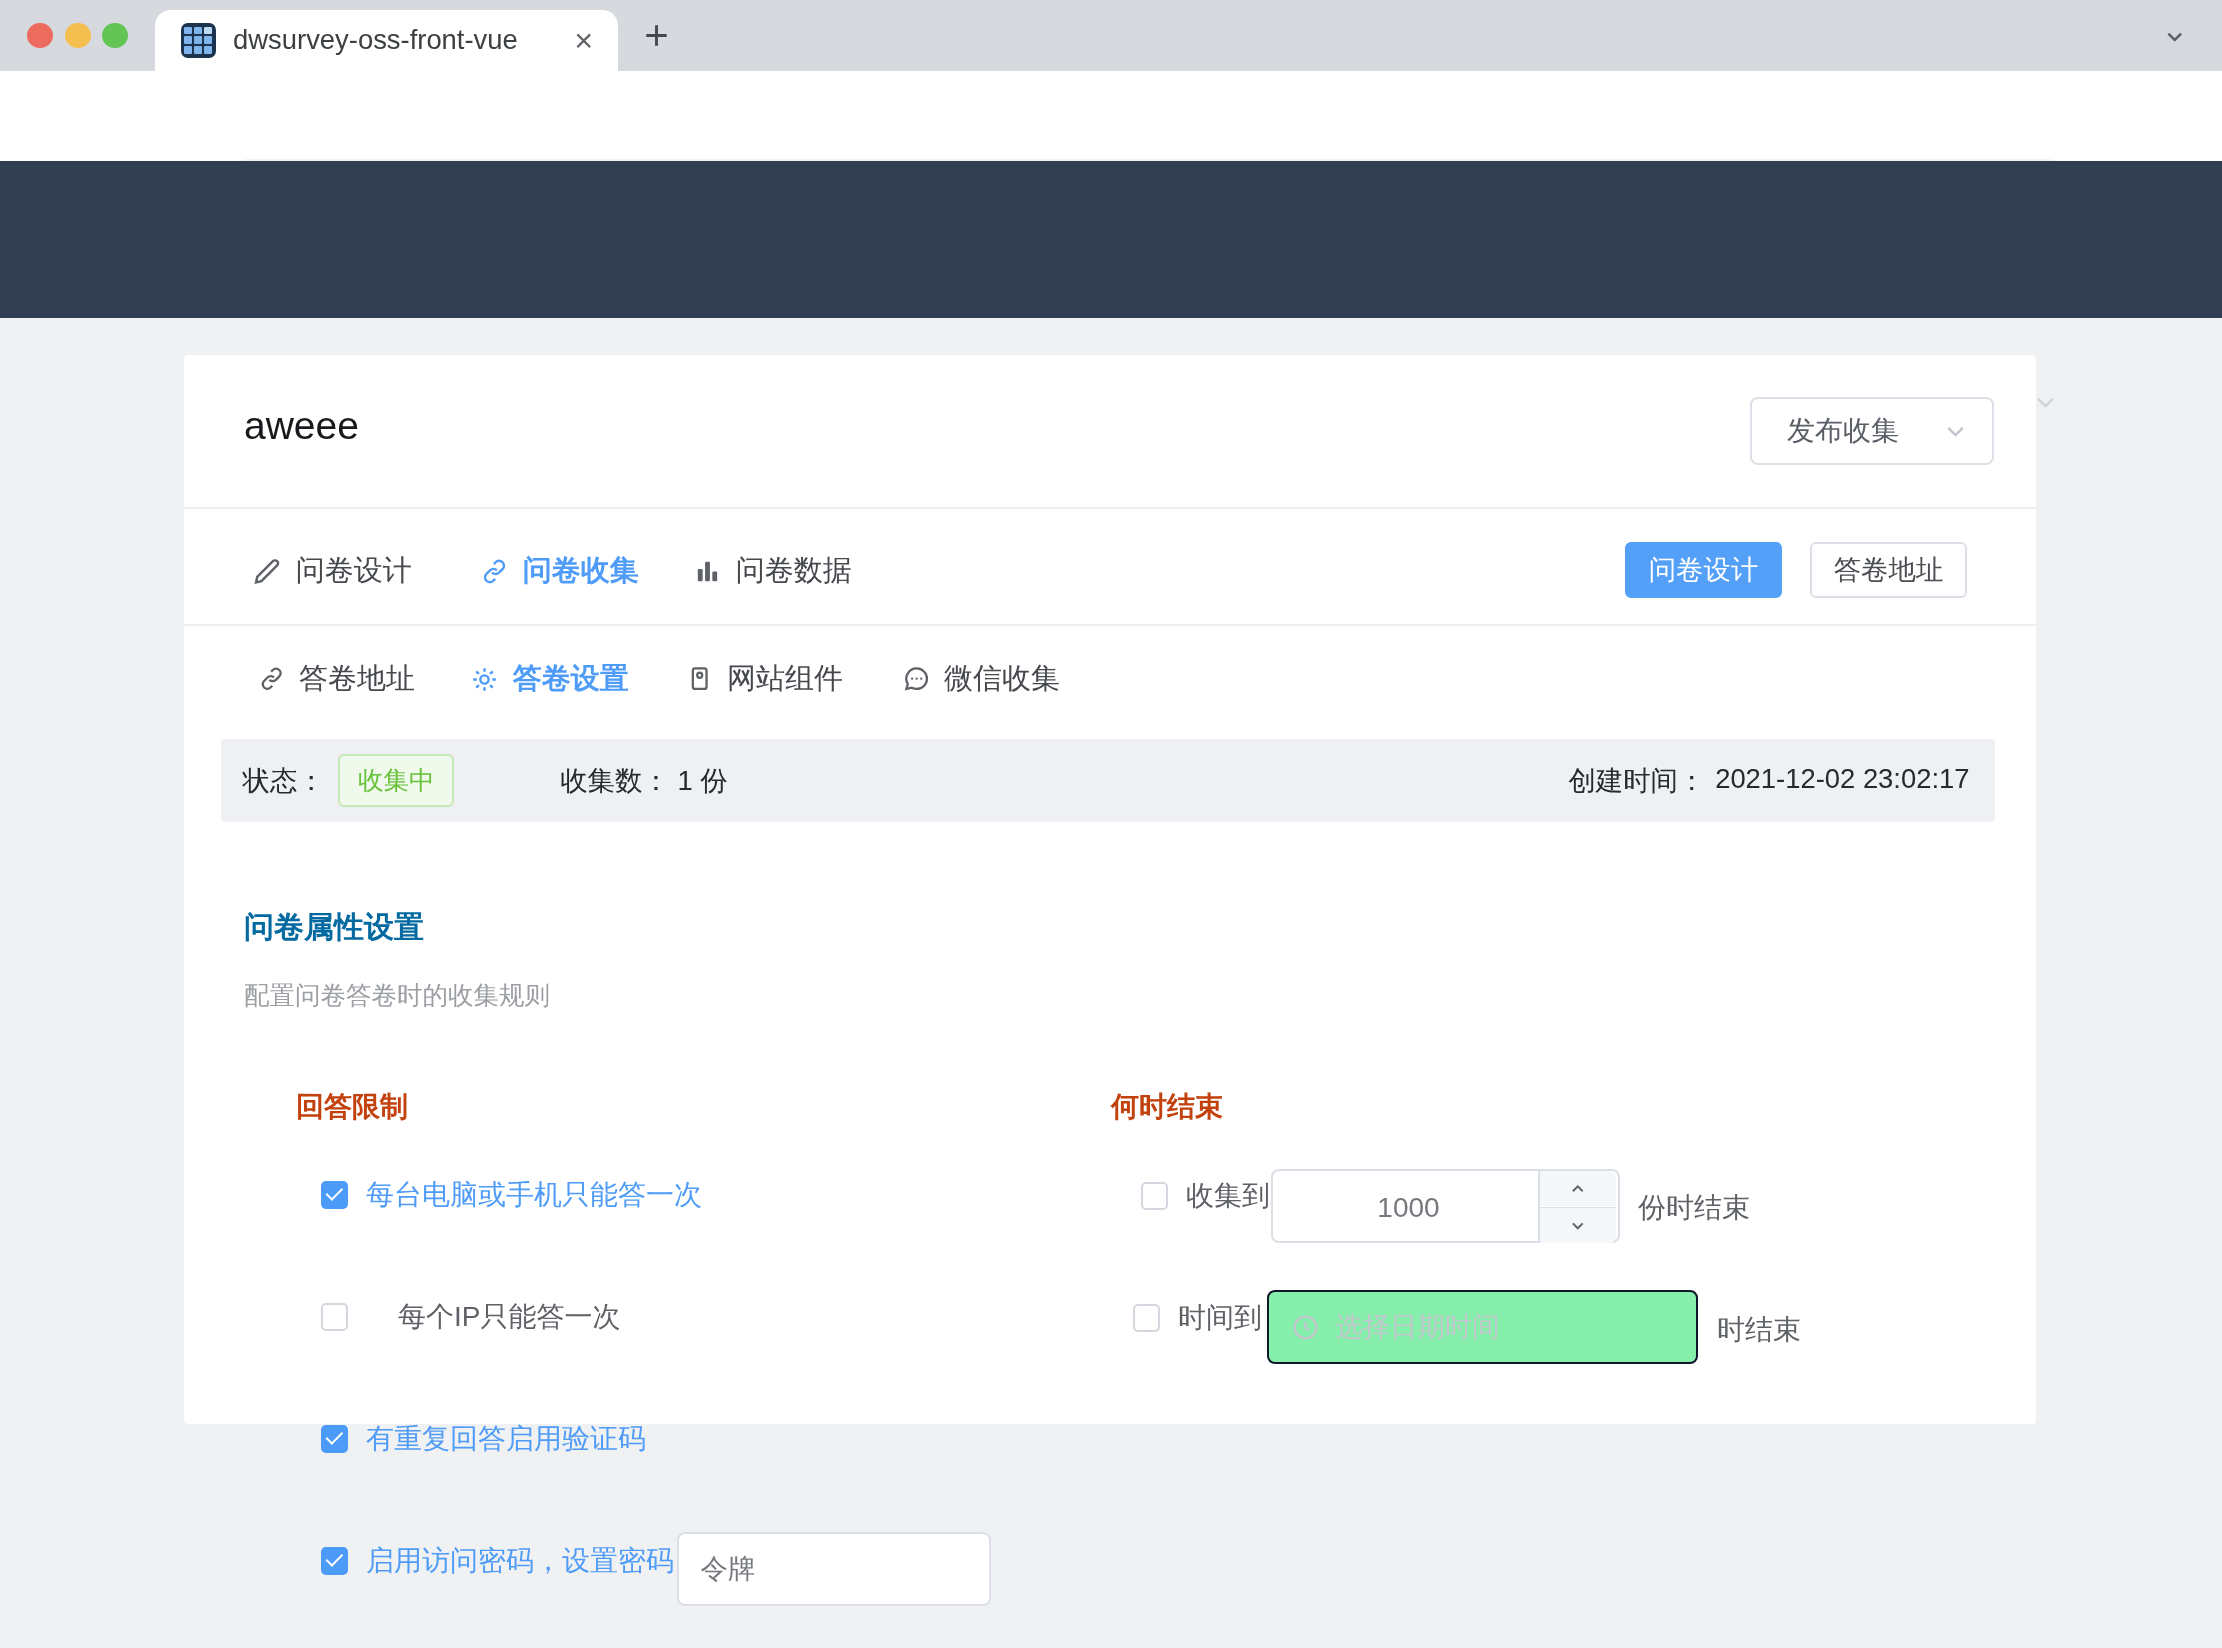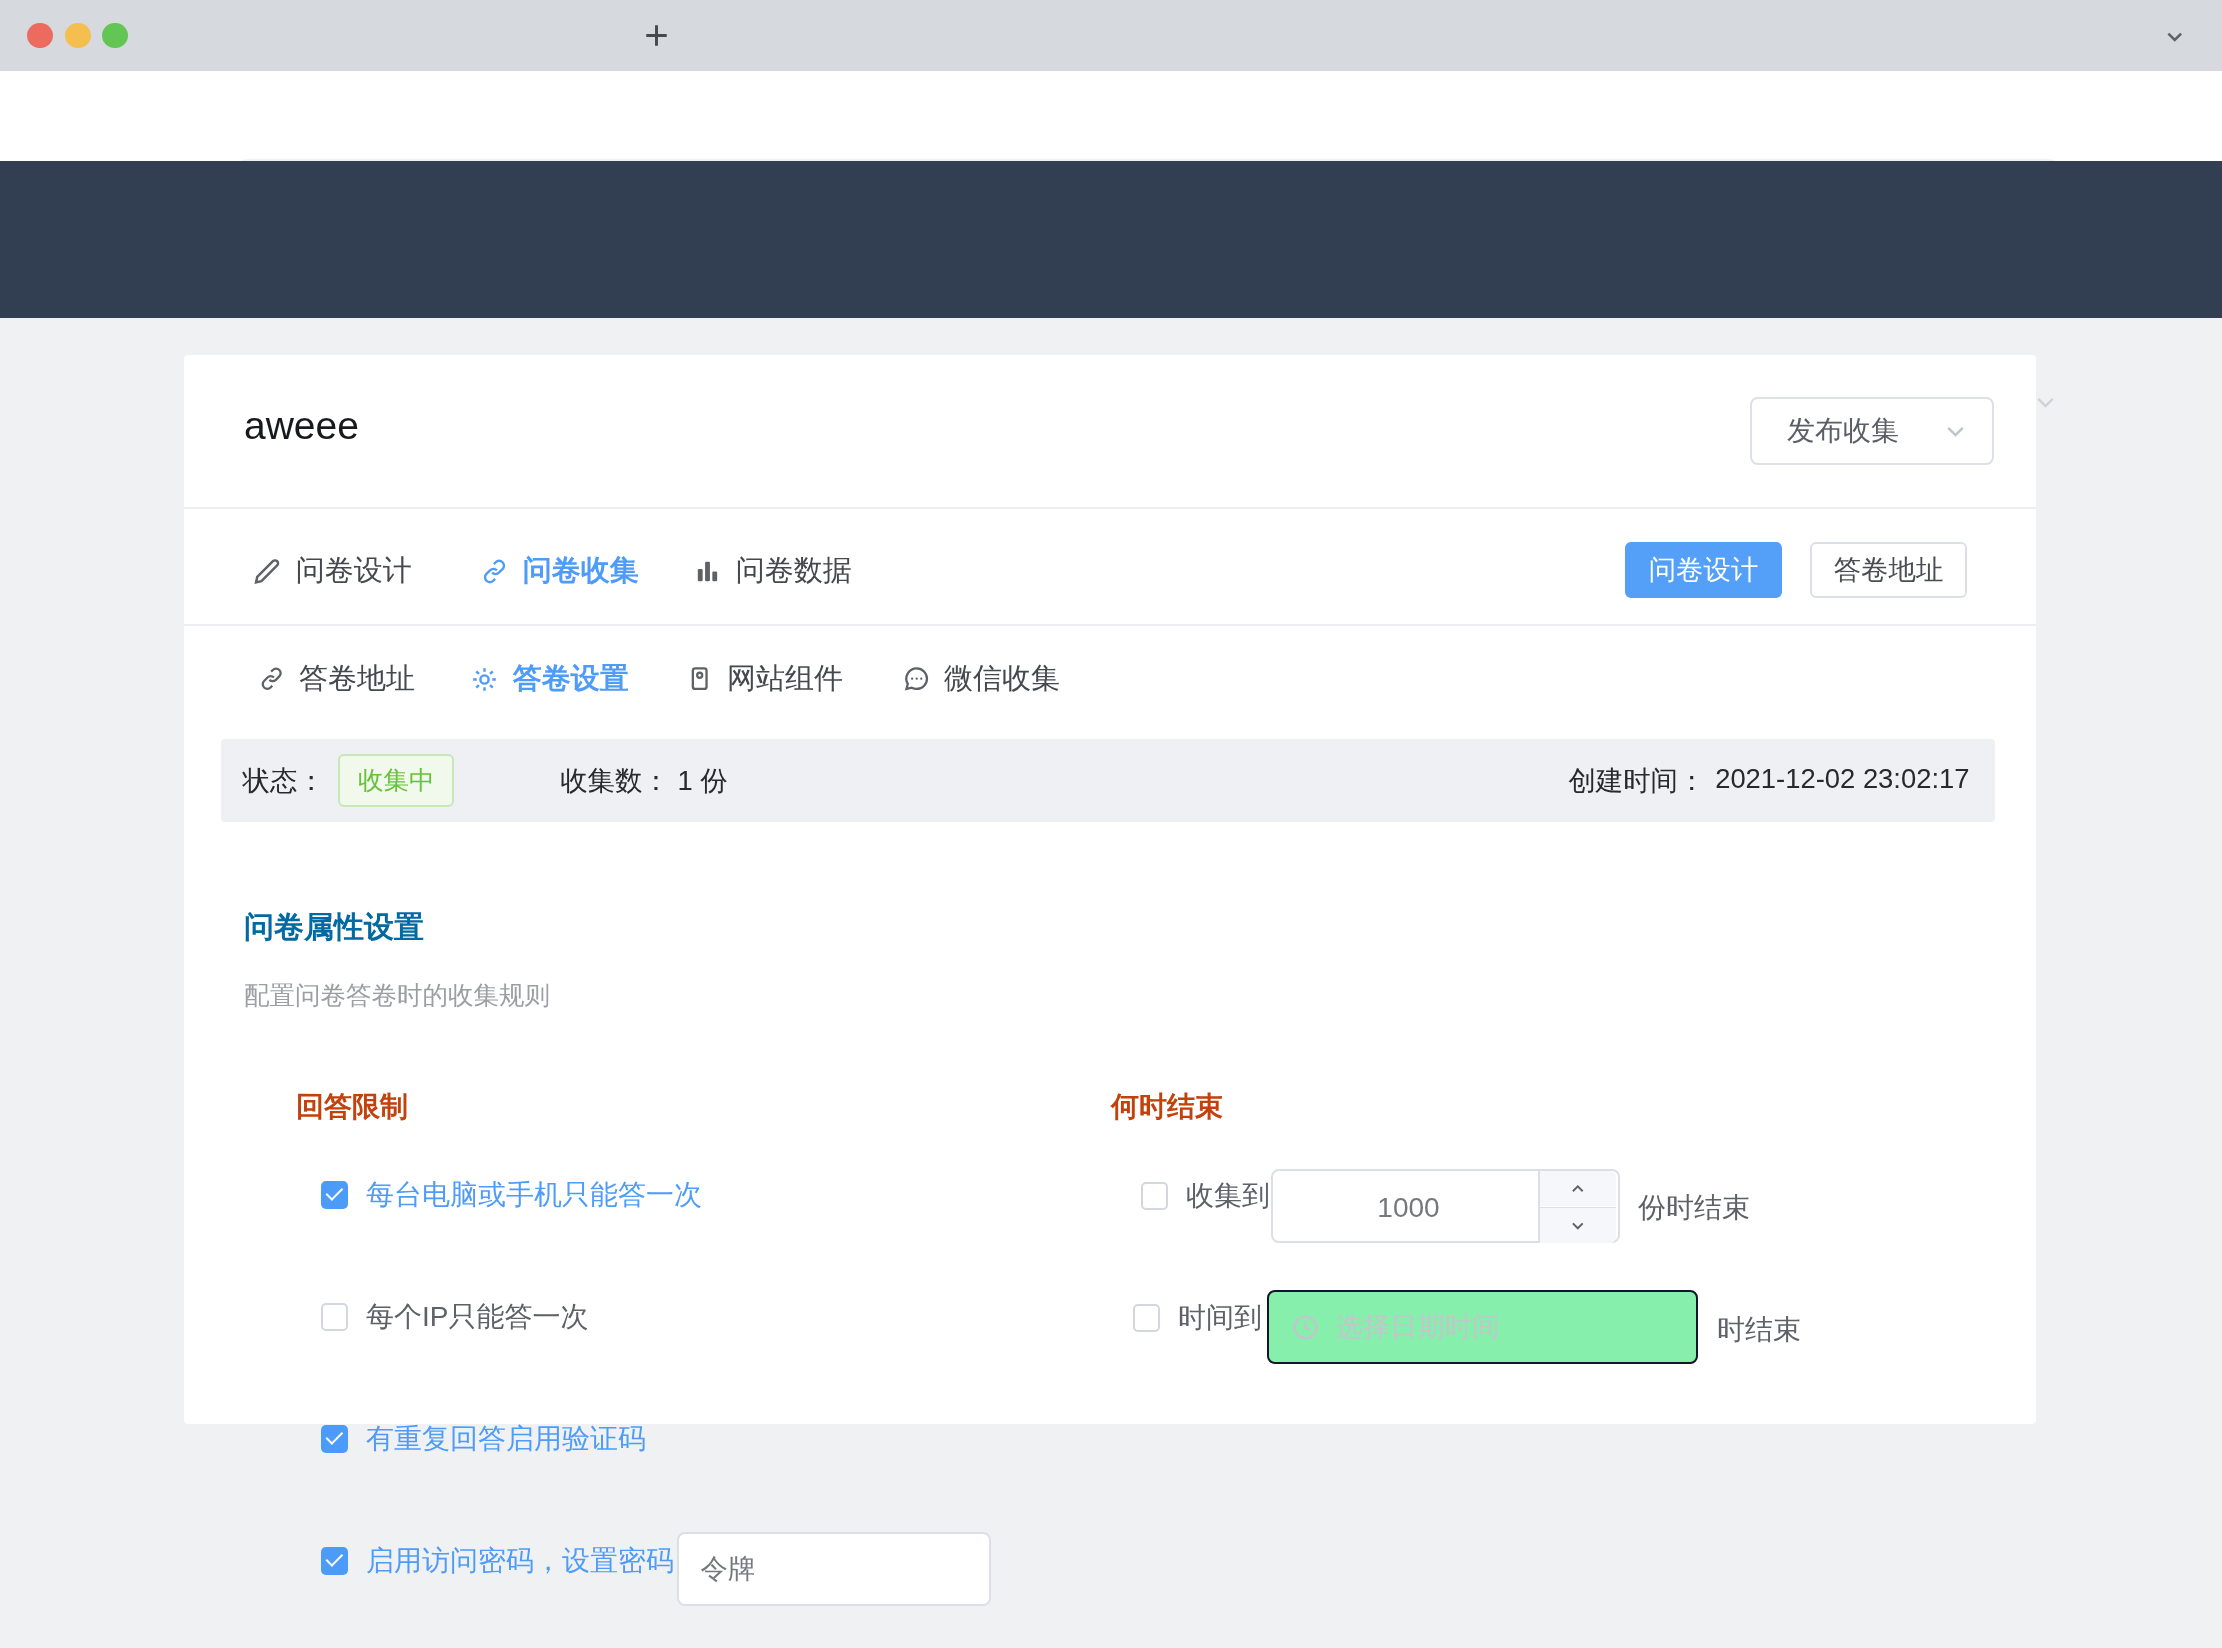--- a/index.html
+++ b/index.html
@@ -113,20 +113,39 @@
   .date-input::placeholder{color:#C2C6CC;}
 </style>
 </head>
 <body>
 
 <div class="abs tabstrip">
   <div class="abs traffic tl-red"></div>
   <div class="abs traffic tl-yellow"></div>
   <div class="abs traffic tl-green"></div>
 
+  <div class="abs tab">
+    <div class="favicon">
+      <span></span>
+        <span></span>
+        <span class="lite"></span>
+        <span></span>
+        <span></span>
+        <span></span>
+        <span></span>
+        <span></span>
+        <span></span>
+    </div>
+    <div class="tab-title">dwsurvey-oss-front-vue</div>
+    <div class="tab-close">
+      <svg width="25.5" height="25.5" viewBox="0 0 24 24" stroke="currentColor" stroke-width="2" fill="none">
+          <path d="M6 6l12 12M18 6L6 18"></path>
+        </svg>
+    </div>
+  </div>
 
   <div class="abs newtab">
     <svg width="35" height="35" viewBox="0 0 24 24" stroke="currentColor" stroke-width="2" fill="none">
         <path d="M12 5v14M5 12h14"></path>
       </svg>
   </div>
   <div class="abs strip-chev">
     <svg width="25.5" height="25.5" viewBox="0 0 24 24" stroke="currentColor" stroke-width="2.4" fill="none">
         <polyline points="6 9 12 15 18 9"></polyline>
       </svg>
@@ -323,21 +342,21 @@
   <div class="sec-head">问卷属性设置</div>
   <div class="sec-sub">配置问卷答卷时的收集规则</div>
 
   <div class="col-head ch-left">回答限制</div>
   <div class="col-head ch-right">何时结束</div>
 
   <div class="opt" style="left:137px;top:821px;">
     <span class="cbx on"></span>
     <span class="olabel blue">每台电脑或手机只能答一次</span>
   </div>
-  <div class="opt" style="left:137px;top:943px;">
+  <div class="opt" style="left:137px;top:943px;gap:32px;">
     <span class="cbx off"></span>
     <span class="olabel gray">每个IP只能答一次</span>
   </div>
   <div class="opt" style="left:137px;top:1065px;">
     <span class="cbx on"></span>
     <span class="olabel blue">有重复回答启用验证码</span>
   </div>
   <div class="opt" style="left:137px;top:1187px;">
     <span class="cbx on"></span>
     <span class="olabel blue">启用访问密码，设置密码</span>

